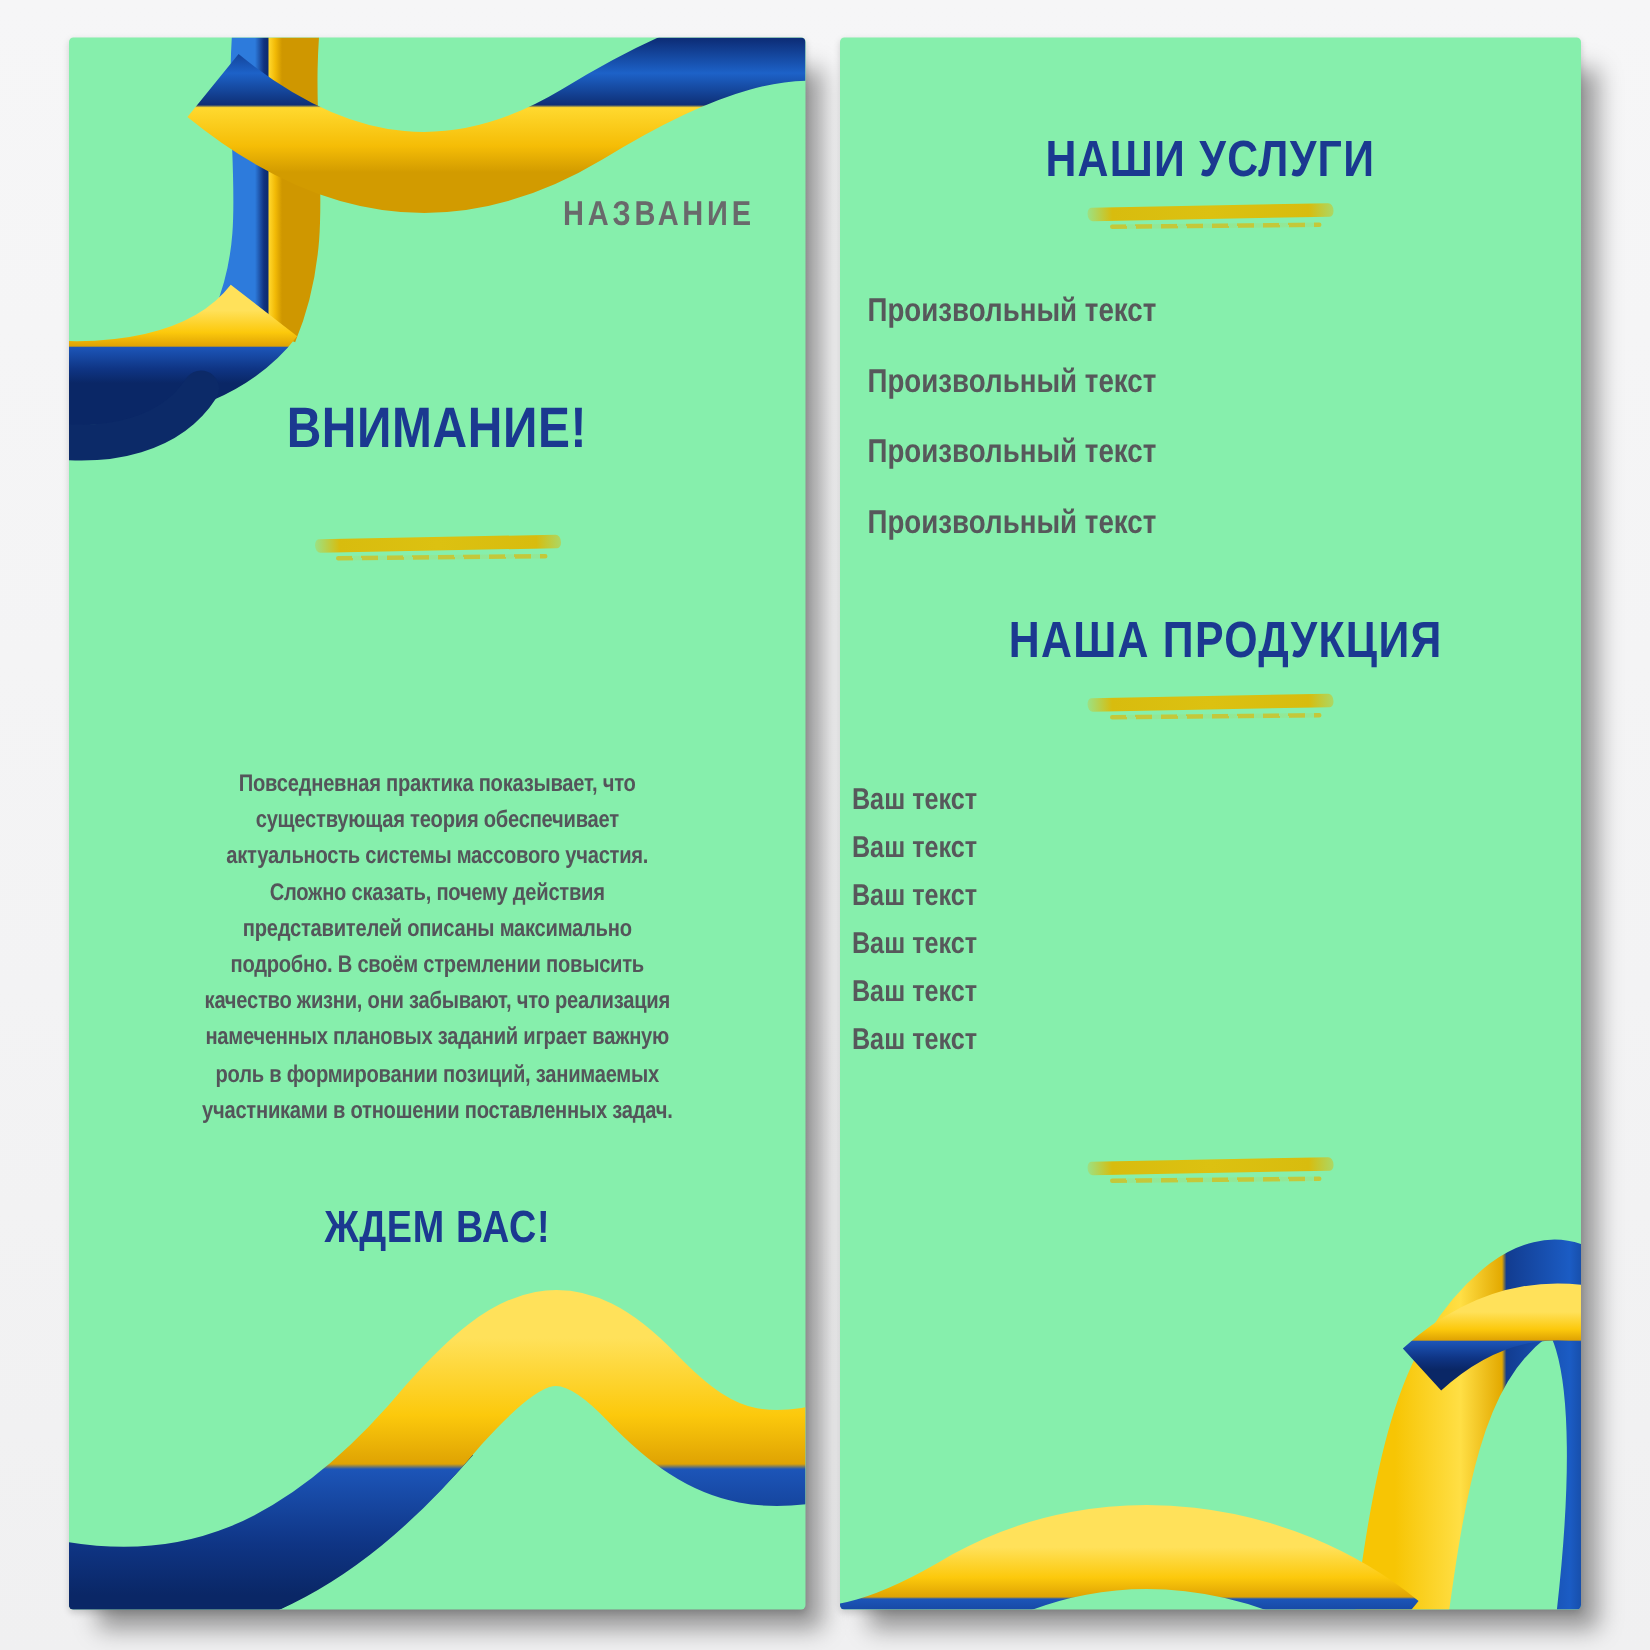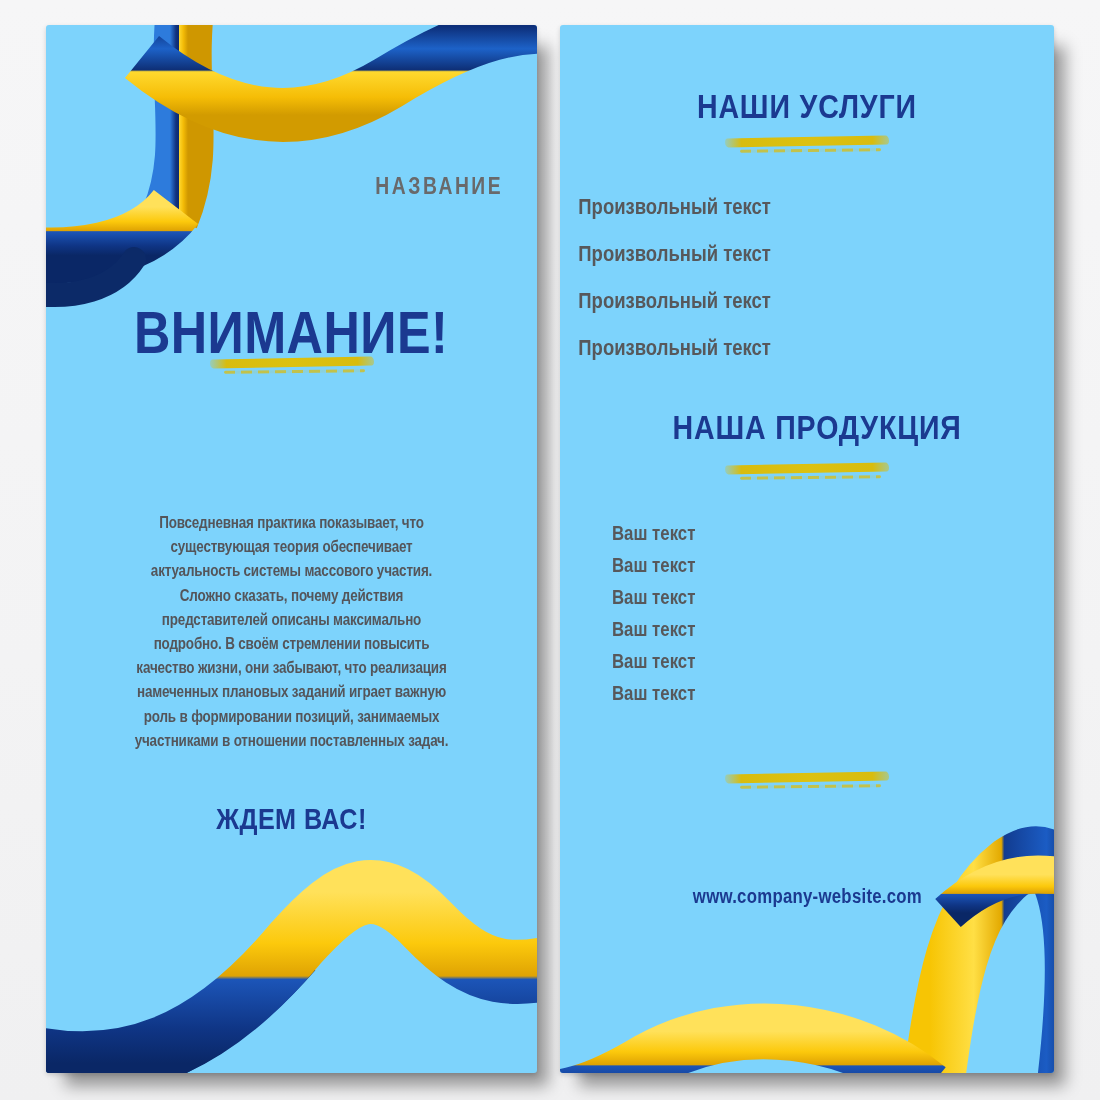--- a/index.html
+++ b/index.html
@@ -2,39 +2,39 @@
 <html><head>
 <meta charset="utf-8">
 <style>
   html,body{margin:0;padding:0;}
   body{
     width:1100px;height:1100px;overflow:hidden;position:relative;
     background:linear-gradient(180deg,#f6f6f7 0%,#f3f3f4 60%,#f0f0f1 100%);
     font-family:"Liberation Sans","DejaVu Sans",sans-serif;
   }
   .panel{
-    position:absolute;top:25px;height:1048px;background:#7dd3fc;border-radius:3px;
+    position:absolute;top:25px;height:1048px;background:#86efac;border-radius:3px;
     box-shadow:0 2px 5px rgba(0,0,0,.16), 15px 17px 15px -4px rgba(0,0,0,.38);
     overflow:hidden;
     text-decoration:underline;
   }
   #panel-left{left:46px;width:491px;}
   #panel-right{left:560px;width:494px;}
   .ribbon-svg{position:absolute;left:0;top:0;width:100%;height:100%;display:block;}
 
   .t{position:absolute;left:0;right:0;text-align:center;font-weight:bold;margin:0;}
   .cx{display:inline-block;transform:scaleX(.84);transform-origin:50% 50%;white-space:nowrap;}
   .cx80{display:inline-block;transform:scaleX(.80);transform-origin:50% 50%;white-space:nowrap;}
 
   .brand{position:absolute;right:34px;top:104px;color:#69696b;font-weight:bold;
-         font-size:23px;letter-spacing:3px;margin-top:44px;}
+         font-size:23px;letter-spacing:3px;}
   .brand .cx{transform-origin:100% 50%;}
 
   .navy{color:#1b3990;}
-  .headline{top:273px;font-size:60px;letter-spacing:.5px;}
+  .headline{top:240px;font-size:38px;letter-spacing:.5px;}
   .subheadline{top:409px;font-size:30px;letter-spacing:.5px;}
   .bodytext{top:486px;font-size:16px;line-height:24.2px;color:#54555a;letter-spacing:-.2px;}
   .bodytext .cx{white-space:pre-line;width:100%;}
   .closing{top:777px;font-size:30px;letter-spacing:.5px;}
 
   .brush{position:absolute;left:50%;width:164px;height:20px;transform:translateX(-50%);}
   .brush::before{content:"";position:absolute;left:0;top:2px;width:100%;height:9px;
     background:linear-gradient(90deg,rgba(216,188,14,.25) 0%,#d8bc0e 10%,#dcc111 50%,#d8bc0e 90%,rgba(216,188,14,.45) 100%);
     border-radius:5px 7px 5px 7px / 90% 110% 80% 110%;
     transform:rotate(-1.1deg);}
@@ -47,21 +47,21 @@
   .brush-r3{top:746px;}
 
   .section-title{font-size:34px;letter-spacing:1px;}
   #services-title{top:62px;}
   #products-title{top:383px;padding-left:21px;}
 
   .list{position:absolute;left:0;right:0;text-align:left;font-weight:bold;color:#57585b;}
   #services-list{top:158px;font-size:22px;}
   #services-list .list-item{height:47px;line-height:47px;}
   #products-list{top:492px;font-size:20px;}
-  #products-list .list-item{height:32px;line-height:32px;margin-left:44px;}
+  #products-list .list-item{height:32px;line-height:32px;}
 
   .address{top:820px;font-size:19px;}
   .website{top:860px;font-size:20px;letter-spacing:.3px;}
   .phone{top:898px;font-size:21px;letter-spacing:.5px;}
 </style>
 </head>
 <body>
 
 <div class="panel" id="panel-left">
 
@@ -168,14 +168,13 @@
     <div class="list-item"><span class="cx">Ваш текст</span></div>
     <div class="list-item"><span class="cx">Ваш текст</span></div>
     <div class="list-item"><span class="cx">Ваш текст</span></div>
     <div class="list-item"><span class="cx">Ваш текст</span></div>
     <div class="list-item"><span class="cx">Ваш текст</span></div>
     <div class="list-item"><span class="cx">Ваш текст</span></div>
   </div>
 
   <div class="brush brush-r3"></div>
 
-  <div class="t navy website"><span class="cx">www.company-website.com</span></div>
 </div>
 
 </body></html>

